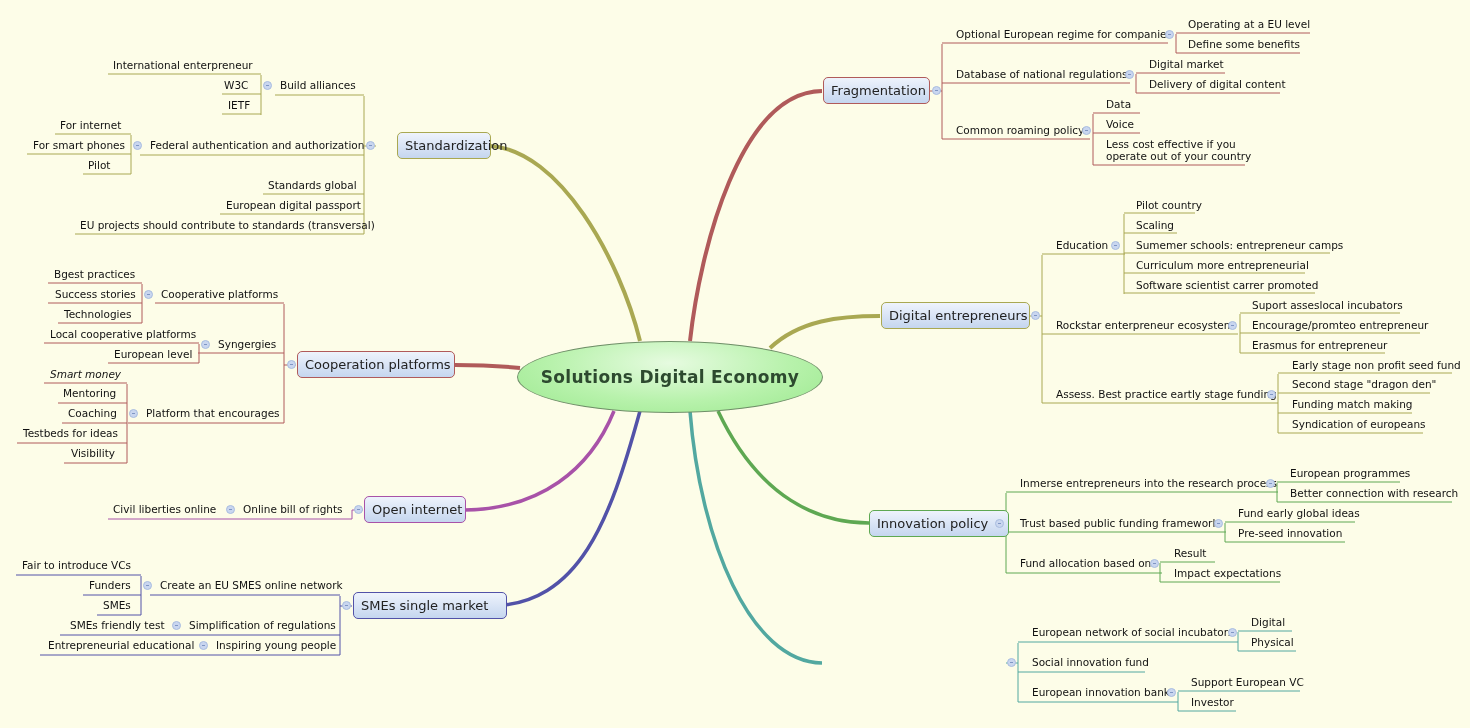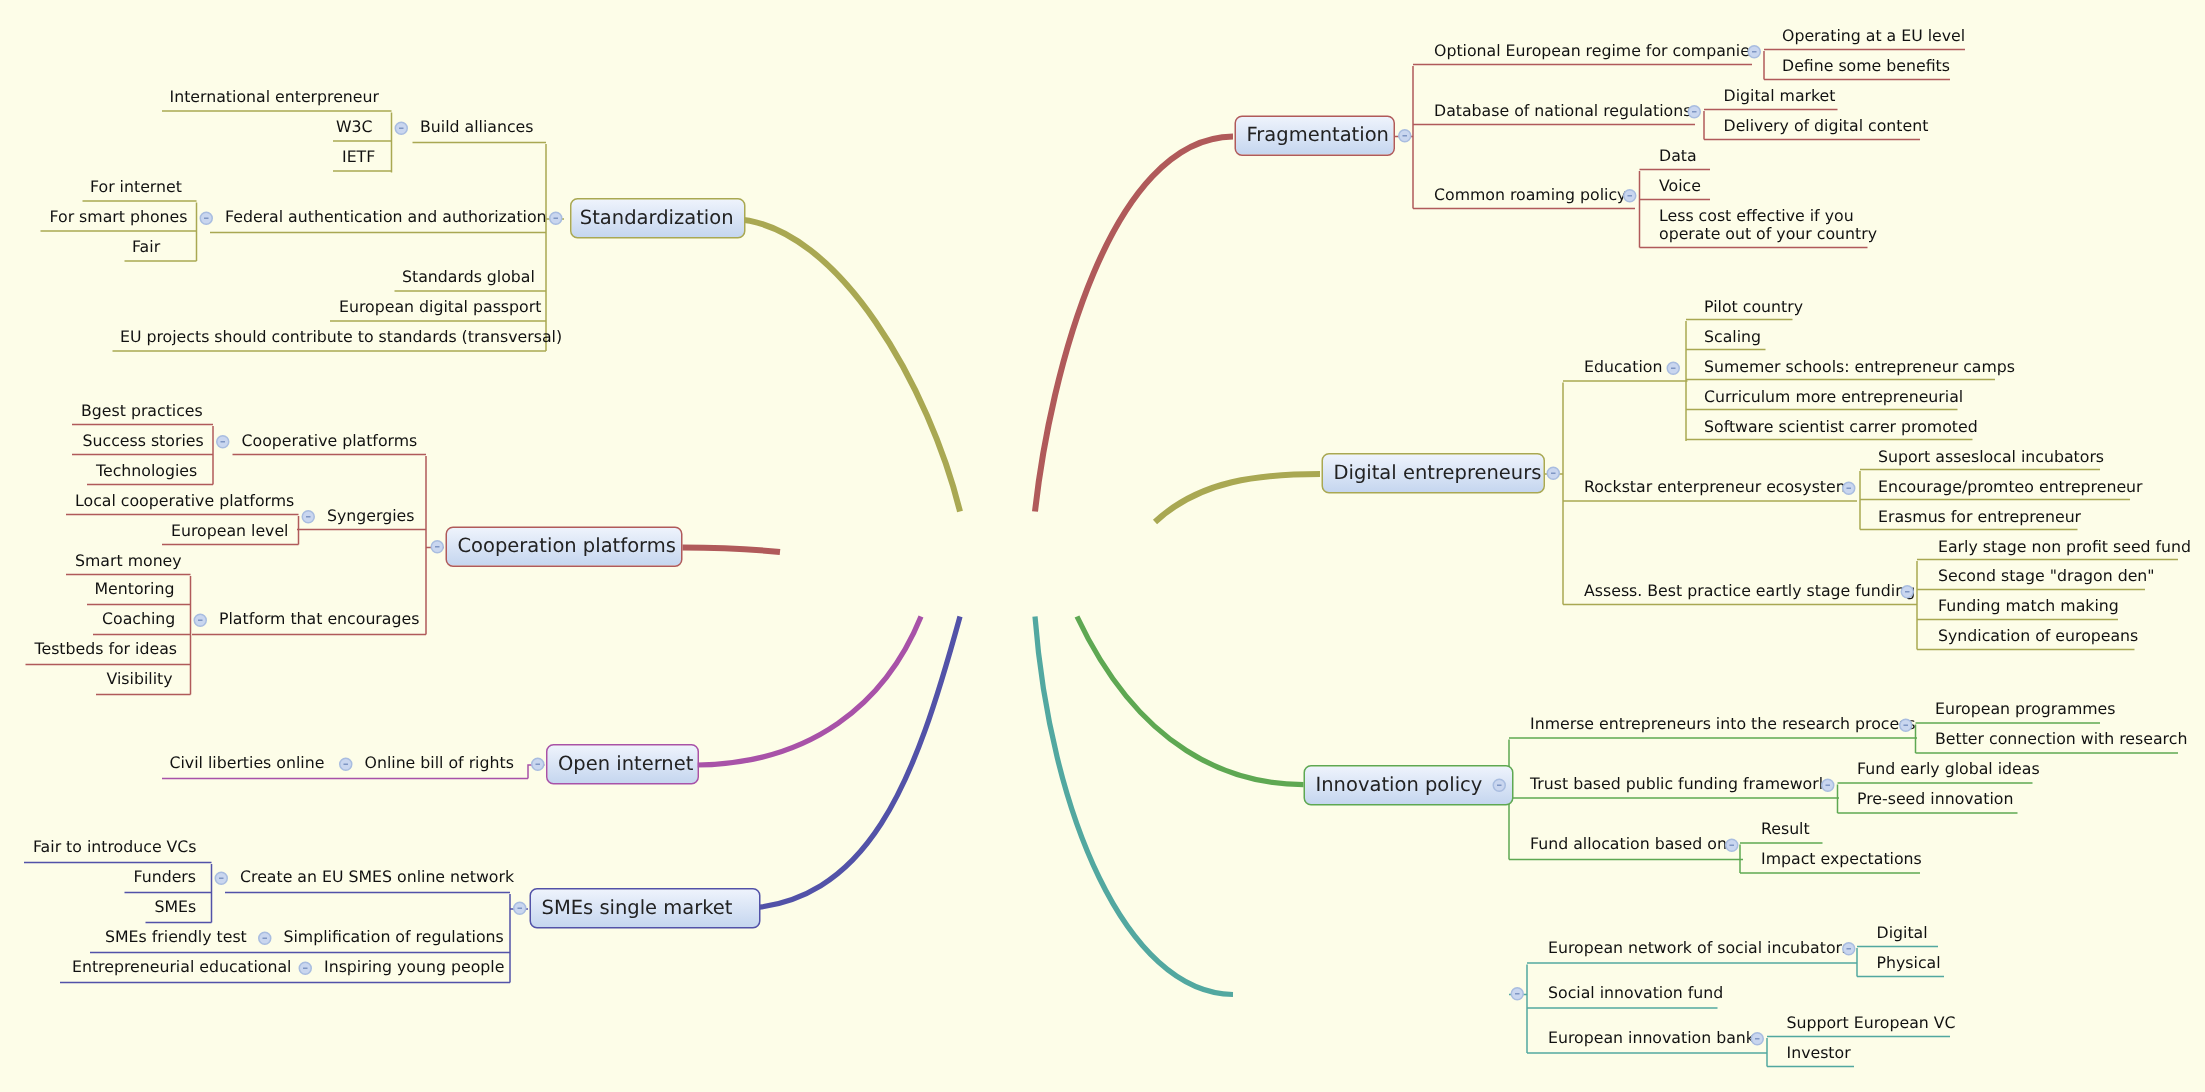--- a/index.html
+++ b/index.html
@@ -150,55 +150,56 @@
     <line x1="1018" y1="702" x2="1178" y2="702"></line>
     <path d="M1238,632 L1238,651"></path>
     <line x1="1238" y1="631" x2="1292" y2="631"></line>
     <line x1="1238" y1="651" x2="1296" y2="651"></line>
     <path d="M1178,692 L1178,711"></path>
     <line x1="1178" y1="691" x2="1300" y2="691"></line>
     <line x1="1178" y1="711" x2="1236" y2="711"></line>
   </g>
 </svg>
 
-
-<div class="main" style="left:380px;top:132px;width:117px;border:1px solid #a9a852;justify-content:flex-end;">
+<div class="central">Solutions Digital Economy</div>
+
+<div class="main" style="left:397px;top:132px;width:94px;border:1px solid #a9a852;">
       <span>Standardization</span>
     </div>
 <div class="tog" style="left:366px;top:141px;"></div>
 <div class="lbl" style="left:280px;top:79px;">Build alliances</div>
 <div class="tog" style="left:263px;top:81px;"></div>
 <div class="lbl" style="left:113px;top:59px;">International enterpreneur</div>
 <div class="lbl" style="left:224px;top:79px;">W3C</div>
 <div class="lbl" style="left:228px;top:99px;">IETF</div>
 <div class="lbl" style="left:150px;top:139px;">Federal authentication and authorization</div>
 <div class="tog" style="left:133px;top:141px;"></div>
 <div class="lbl" style="left:60px;top:119px;">For internet</div>
 <div class="lbl" style="left:33px;top:139px;">For smart phones</div>
-<div class="lbl" style="left:88px;top:159px;">Fair</div>
+<div class="lbl" style="left:88px;top:159px;">Pilot</div>
 <div class="lbl" style="left:268px;top:179px;">Standards global</div>
 <div class="lbl" style="left:226px;top:199px;">European digital passport</div>
 <div class="lbl" style="left:80px;top:219px;">EU projects should contribute to standards (transversal)</div>
 
 <div class="main" style="left:297px;top:351px;width:158px;border:1px solid #b05a5a;">
       <span>Cooperation platforms</span>
     </div>
 <div class="tog" style="left:287px;top:360px;"></div>
 <div class="lbl" style="left:161px;top:288px;">Cooperative platforms</div>
 <div class="tog" style="left:144px;top:290px;"></div>
 <div class="lbl" style="left:54px;top:268px;">Bgest practices</div>
 <div class="lbl" style="left:55px;top:288px;">Success stories</div>
 <div class="lbl" style="left:64px;top:308px;">Technologies</div>
 <div class="lbl" style="left:218px;top:338px;">Syngergies</div>
 <div class="tog" style="left:201px;top:340px;"></div>
 <div class="lbl" style="left:50px;top:328px;">Local cooperative platforms</div>
 <div class="lbl" style="left:114px;top:348px;">European level</div>
 <div class="lbl" style="left:146px;top:407px;">Platform that encourages</div>
 <div class="tog" style="left:129px;top:409px;"></div>
-<div class="lbl" style="left:50px;top:368px;">Smart money</div>
+<div class="lbl" style="left:50px;top:368px;font-style:italic;">Smart money</div>
 <div class="lbl" style="left:63px;top:387px;">Mentoring</div>
 <div class="lbl" style="left:68px;top:407px;">Coaching</div>
 <div class="lbl" style="left:23px;top:427px;">Testbeds for ideas</div>
 <div class="lbl" style="left:71px;top:447px;">Visibility</div>
 
 <div class="main" style="left:364px;top:496px;width:102px;border:1px solid #a852a8;">
       <span>Open internet</span>
     </div>
 <div class="tog" style="left:354px;top:505px;"></div>
 <div class="lbl" style="left:243px;top:503px;">Online bill of rights</div>

